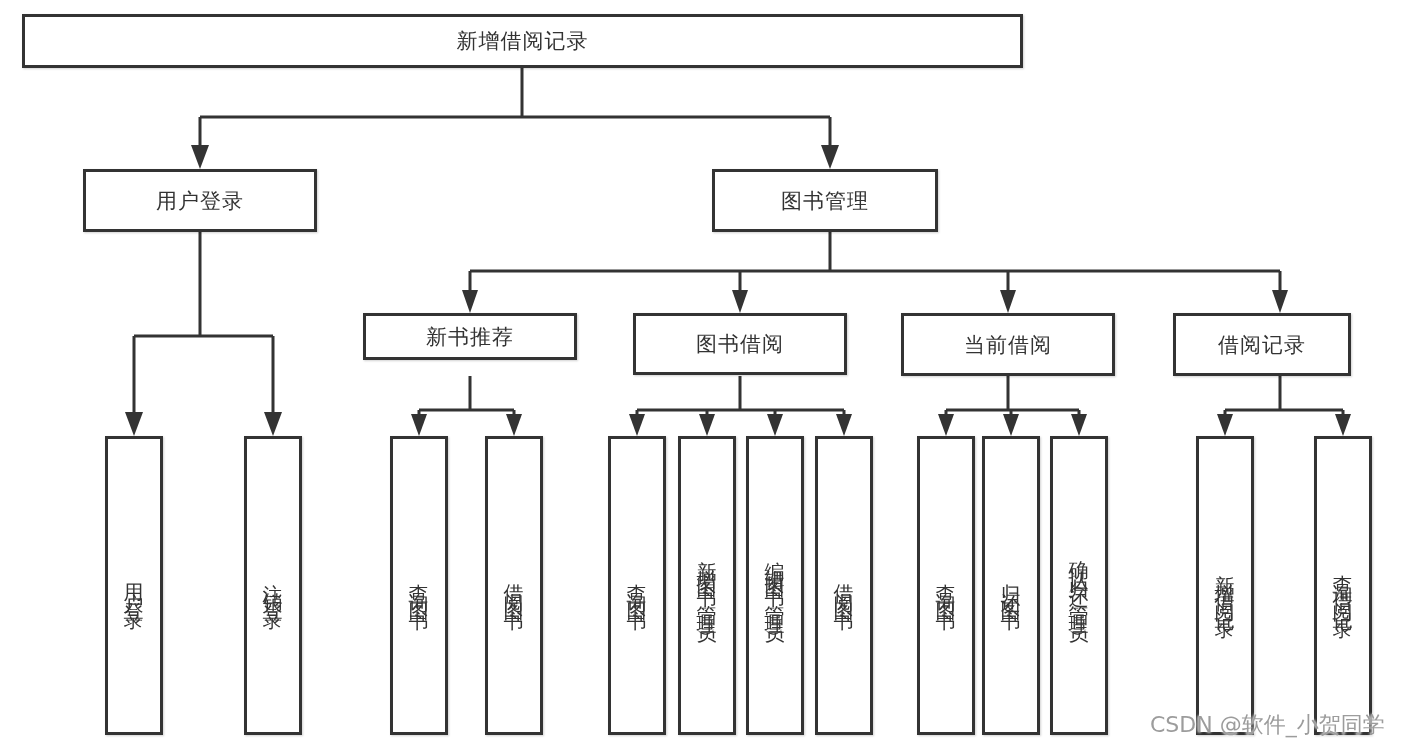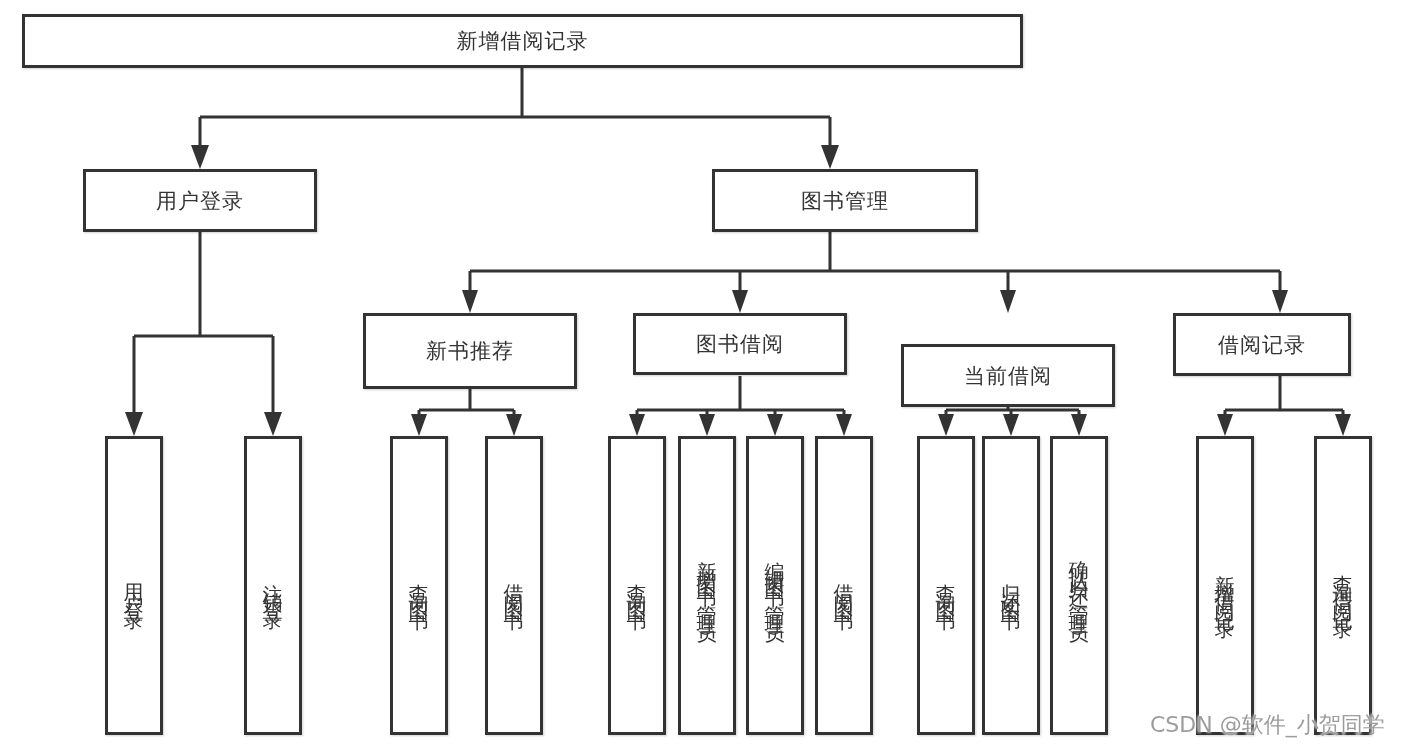--- a/index.html
+++ b/index.html
@@ -115,25 +115,25 @@
       <polygon points="1071,414 1087,414 1079,436"></polygon>
 
       <polygon points="1217,414 1233,414 1225,436"></polygon>
       <polygon points="1335,414 1351,414 1343,436"></polygon>
     </g>
   </svg>
 
   <div class="box" style="left:22px; top:14px; width:1001px; height:54px;">新增借阅记录</div>
 
   <div class="box" style="left:83px; top:169px; width:234px; height:63px;">用户登录</div>
-  <div class="box" style="left:712px; top:169px; width:266px; height:63px;text-align:center;">图书管理</div>
+  <div class="box" style="left:712px; top:169px; width:226px; height:63px;text-align:center;">图书管理</div>
 
-  <div class="box" style="left:363px; top:313px; width:214px; height:76px;">新书推荐</div>
+  <div class="box" style="left:363px; top:313px; width:214px; height:47px;">新书推荐</div>
   <div class="box" style="left:633px; top:313px; width:214px; height:62px;">图书借阅</div>
-  <div class="box" style="left:901px; top:313px; width:214px; height:63px;margin-top:31px;">当前借阅</div>
+  <div class="box" style="left:901px; top:313px; width:214px; height:63px;">当前借阅</div>
   <div class="box" style="left:1173px; top:313px; width:178px; height:63px;">借阅记录</div>
 
   <div class="vbox" style="left:105px; top:436px; width:58px; height:299px;">用户登录</div>
   <div class="vbox" style="left:244px; top:436px; width:58px; height:299px;">注销登录</div>
 
   <div class="vbox" style="left:390px; top:436px; width:58px; height:299px;">查询图书</div>
   <div class="vbox" style="left:485px; top:436px; width:58px; height:299px;">借阅图书</div>
 
   <div class="vbox" style="left:608px; top:436px; width:58px; height:299px;">查询图书</div>
   <div class="vbox" style="left:678px; top:436px; width:58px; height:299px;">新增图书（管理员）</div>

